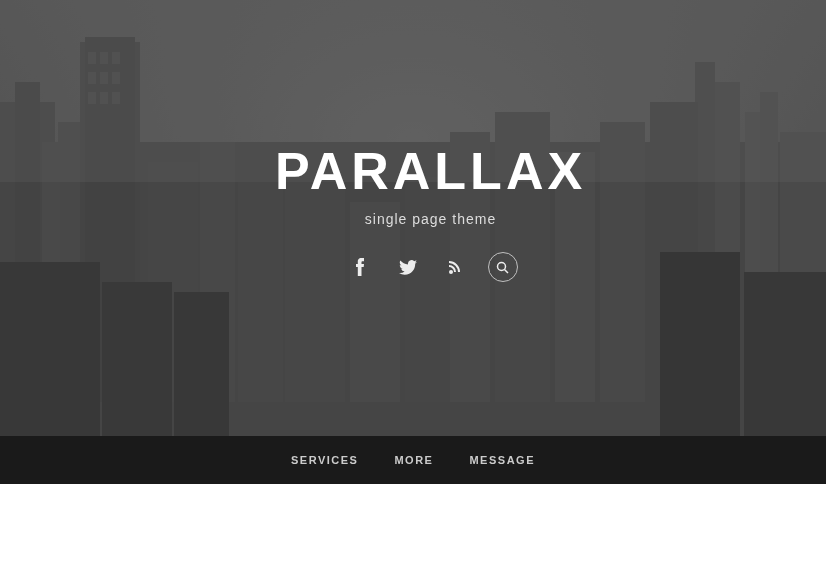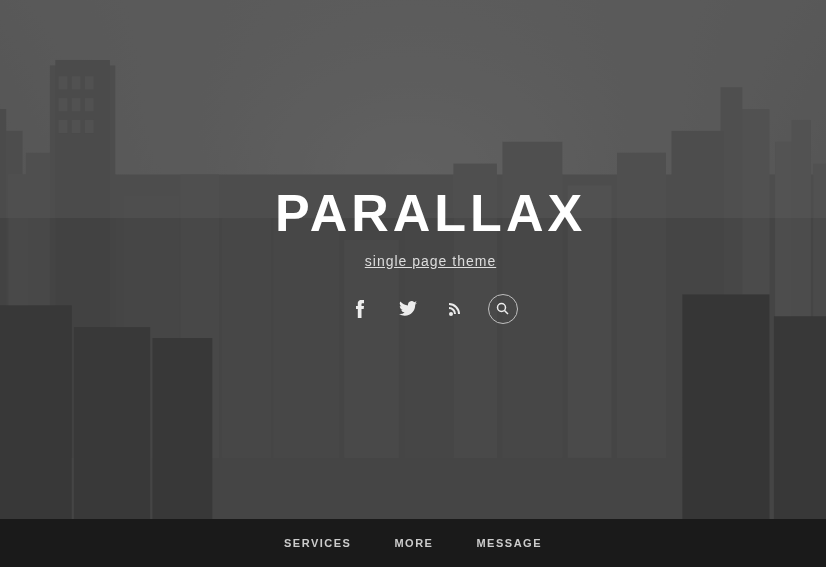--- a/index.html
+++ b/index.html
@@ -7,21 +7,21 @@
     body {
       width: 826px;
       height: 567px;
       overflow: hidden;
       font-family: Arial, Helvetica, sans-serif;
     }
 
     .hero {
       position: relative;
       width: 826px;
-      height: 567px;
+      height: 484px;
       background-color: #555;
       display: flex;
       flex-direction: column;
       align-items: center;
       justify-content: center;
       padding-left: 35px;
     }
 
     
     .city-svg {
@@ -48,21 +48,20 @@
       text-transform: uppercase;
       margin-bottom: 10px;
     }
 
     .hero-subtitle {
       font-size: 14px;
       font-weight: 300;
       color: #ddd;
       letter-spacing: 1px;
       margin-bottom: 24px;
-      text-decoration: underline;
     }
 
     .social-icons {
       display: flex;
       gap: 16px;
       justify-content: center;
       align-items: center;
       margin-top: 8px;
     }
 
@@ -89,21 +88,21 @@
     .bottom-nav {
       position: absolute;
       bottom: 0;
       left: 0;
       right: 0;
       height: 48px;
       background-color: #1a1a1a;
       display: flex;
       align-items: center;
       justify-content: center;
-      gap: 7px;
+      gap: 0;
       z-index: 2;
     }
 
     .nav-item {
       color: #ccc;
       font-size: 11px;
       font-weight: 600;
       letter-spacing: 1.5px;
       text-transform: uppercase;
       padding: 0 18px;

